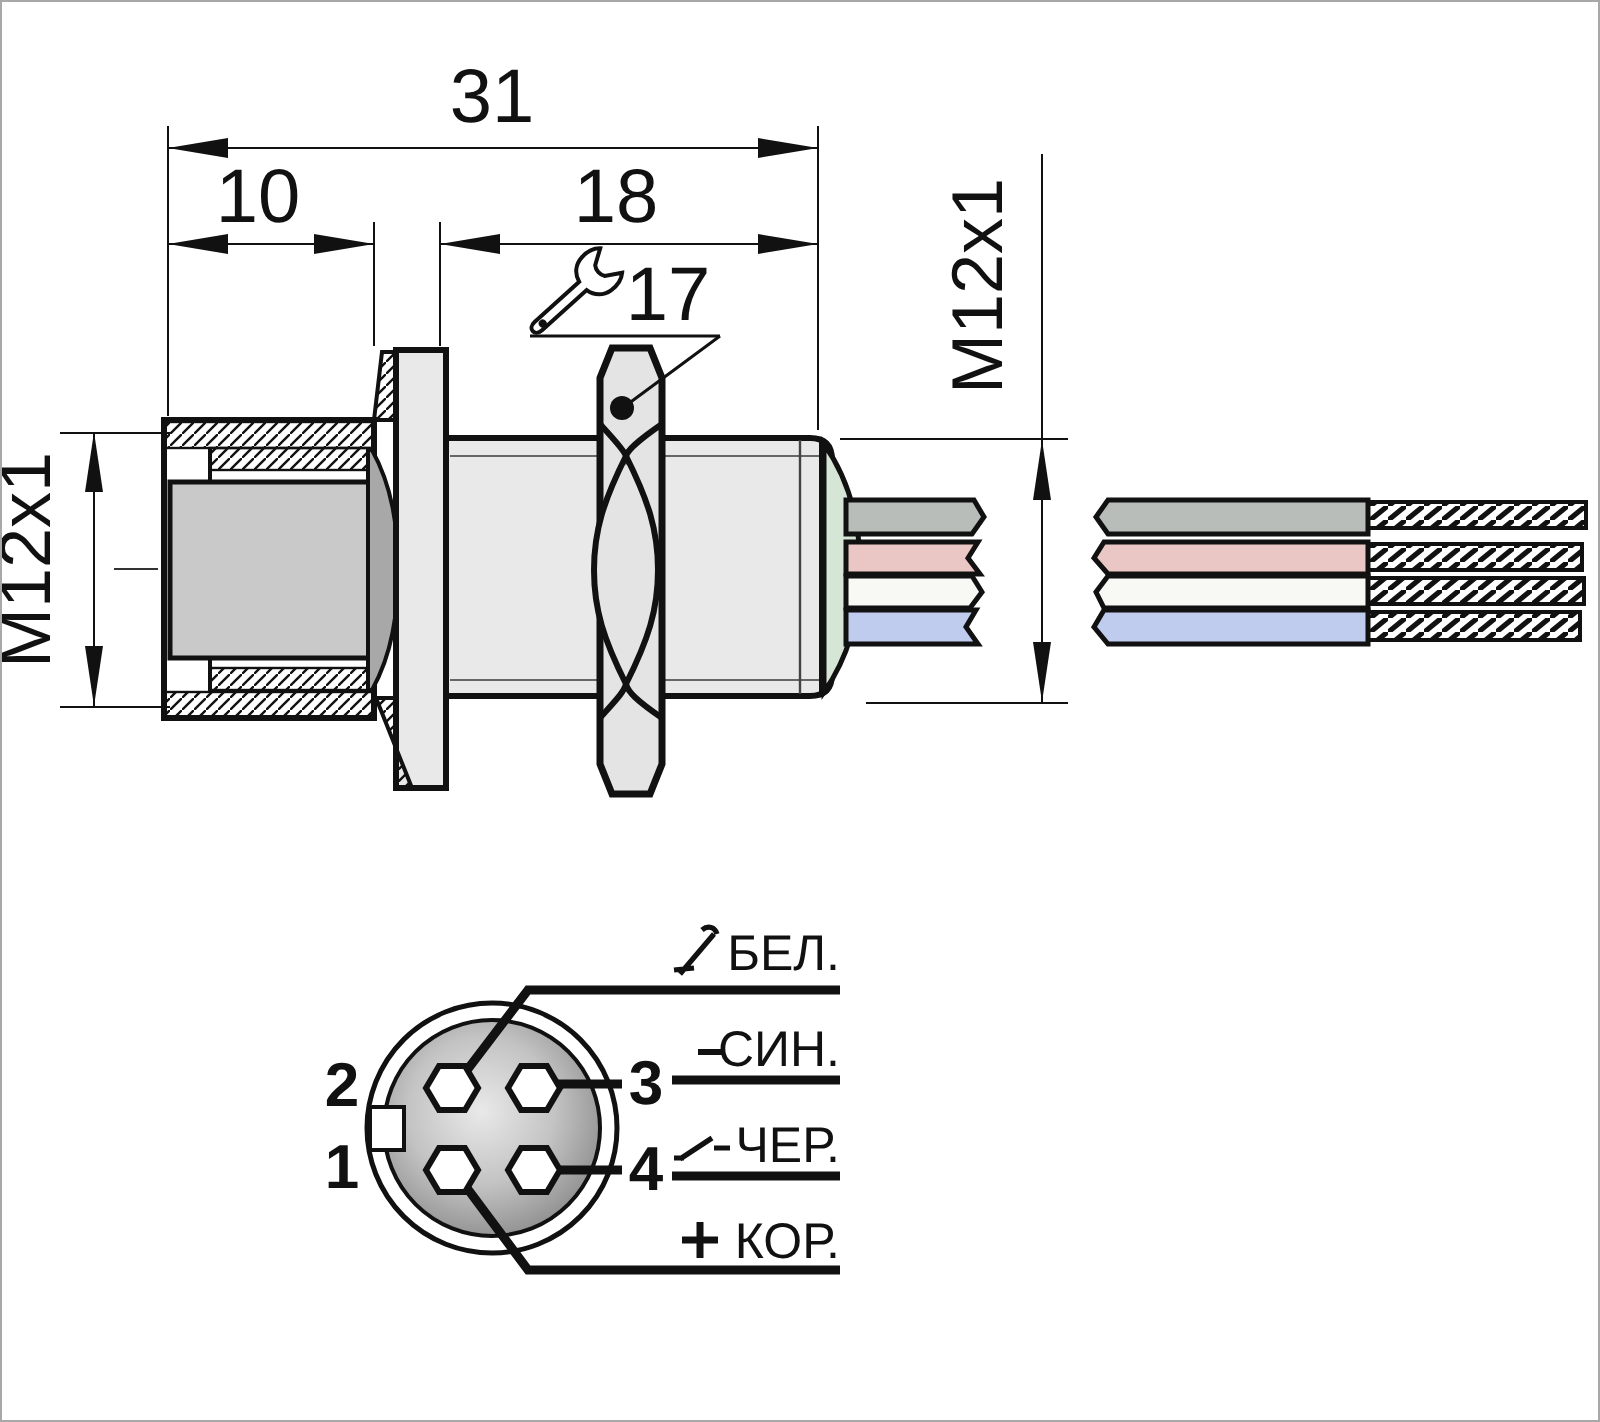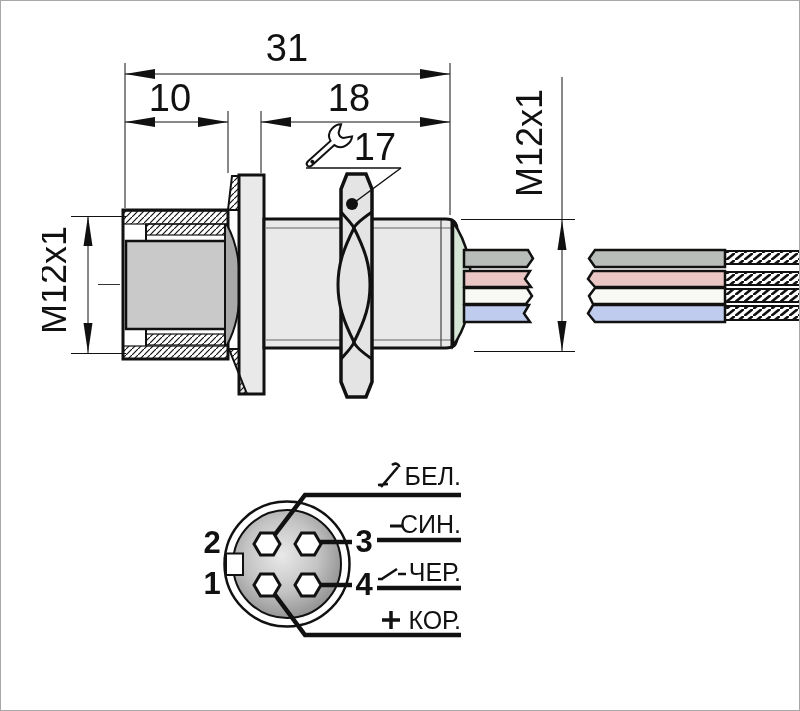--- a/index.html
+++ b/index.html
@@ -1,20 +1,19 @@
 <!DOCTYPE html>
 <html><head>
 <meta charset="utf-8">
 <style>
   html,body{margin:0;padding:0;background:#fff;}
   .canvas{
     position:relative;width:800px;height:711px;background:#ffffff;
     border:1px solid #a8a8a8;box-sizing:border-box;overflow:hidden;
     font-family:"Liberation Sans", sans-serif;
-    padding-left:41px;
   }
   svg text{font-family:"Liberation Sans", sans-serif;fill:#111;}
   .dim-txt{font-size:38px;}
   .thread-txt{font-size:36px;}
   .pin-num{font-size:31px;font-weight:bold;}
   .wire-lbl{font-size:25px;}
 </style>
 </head>
 <body>
 

